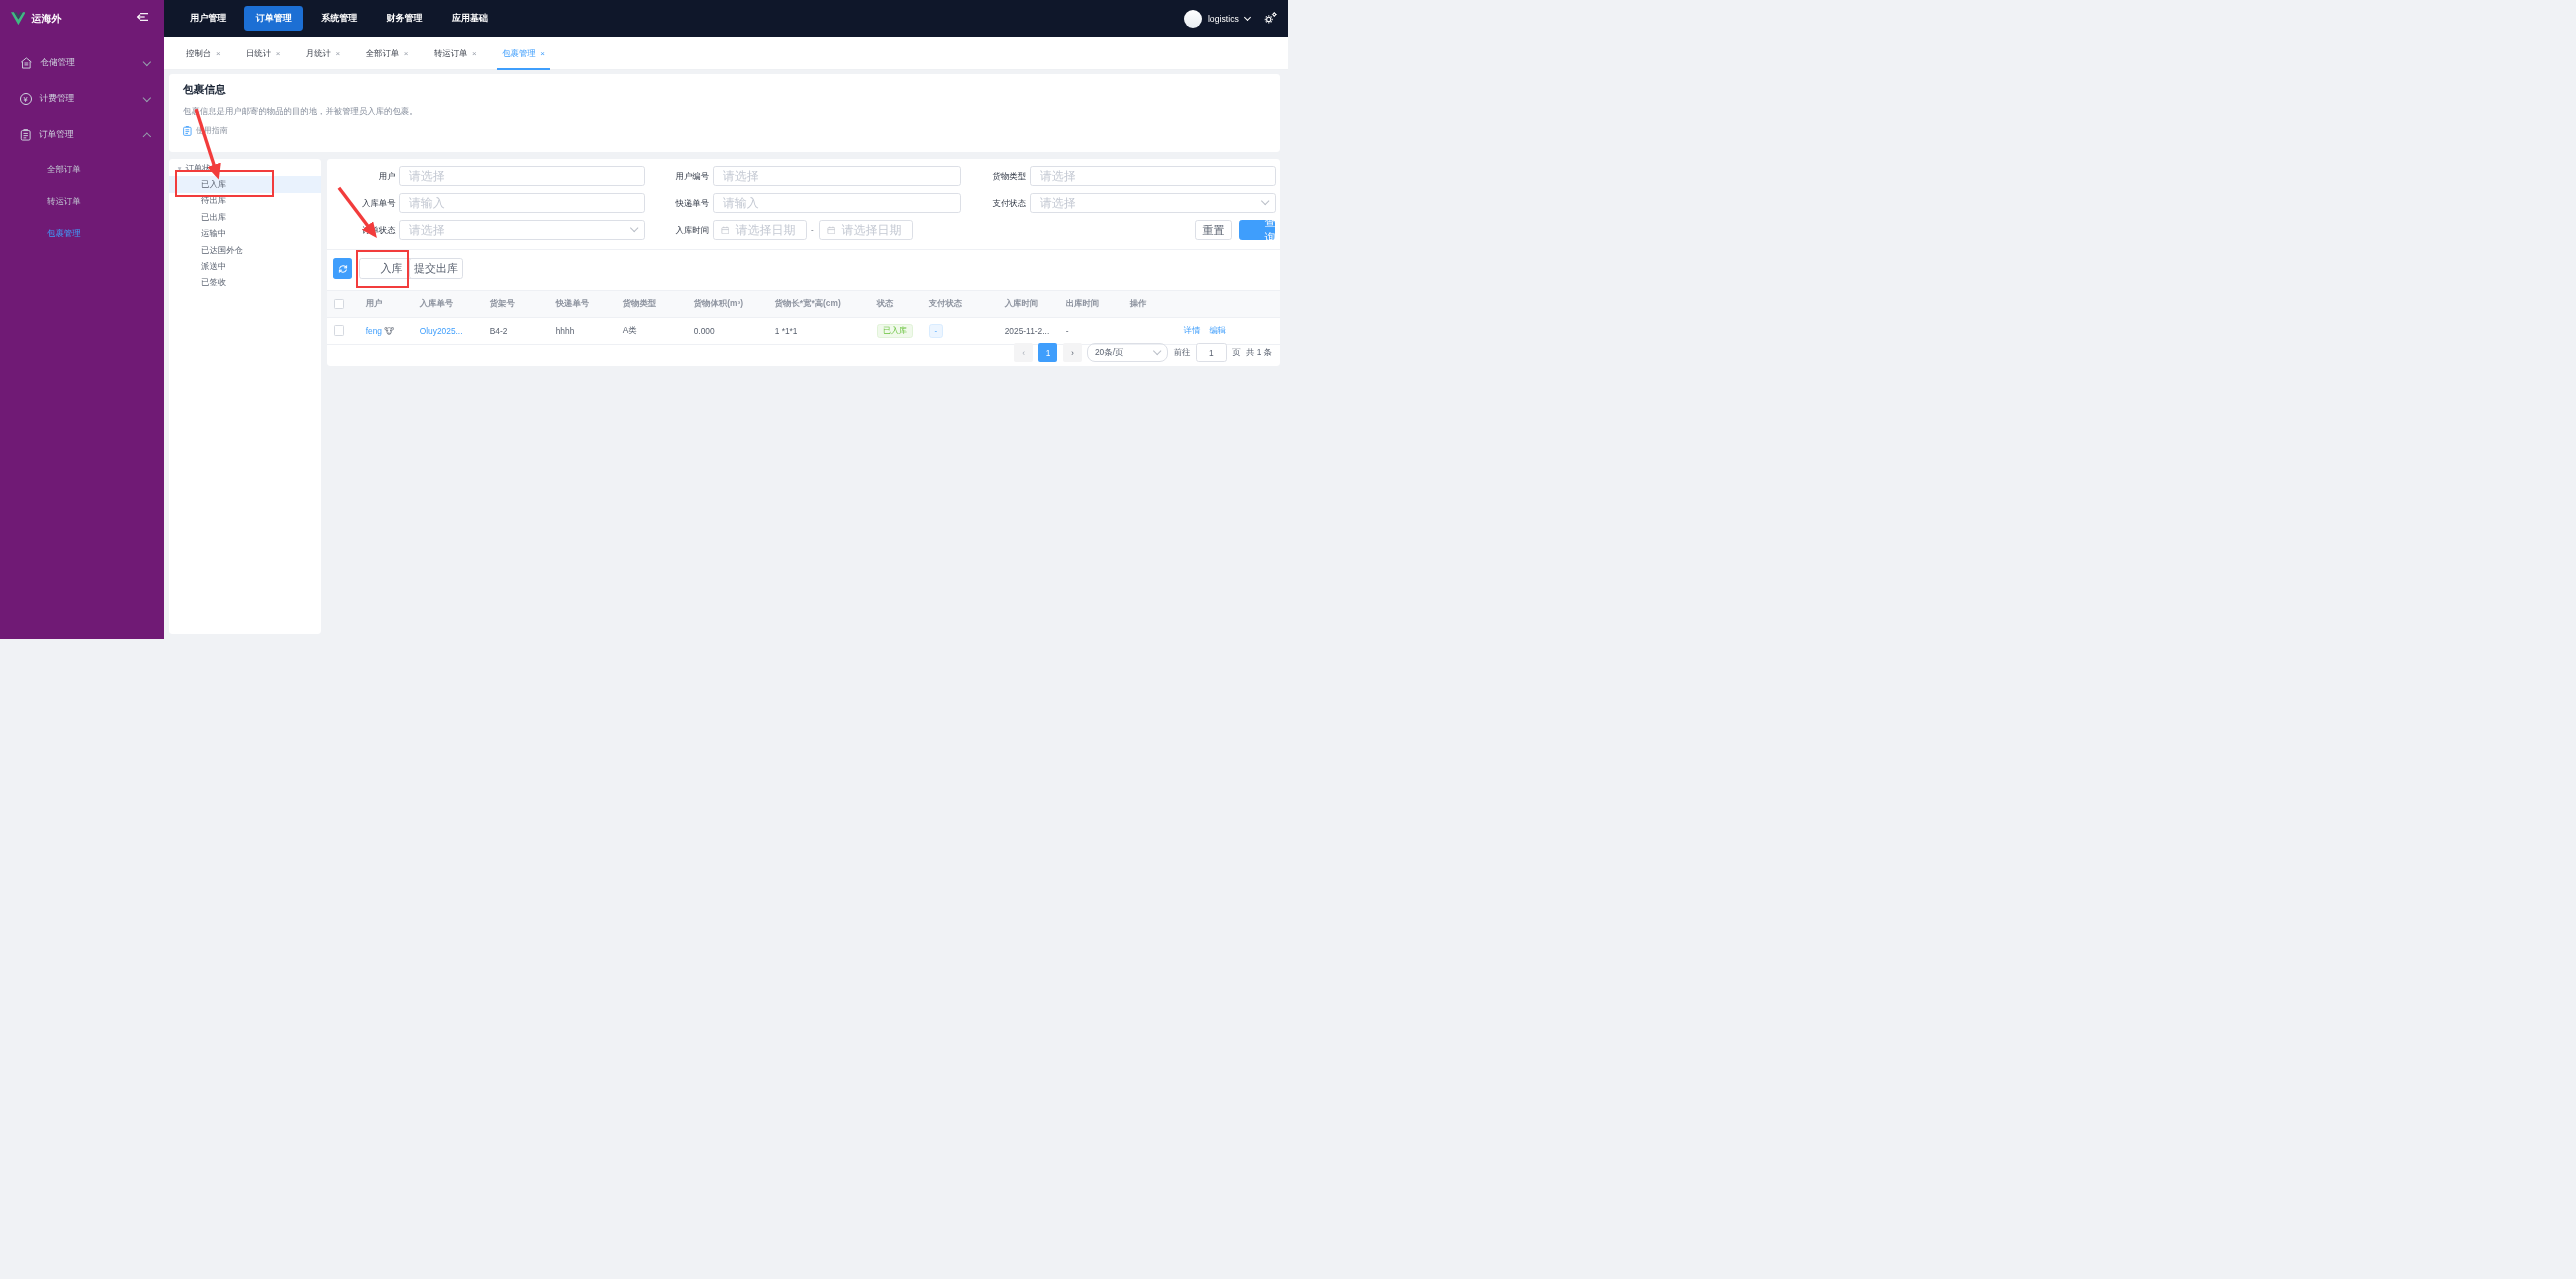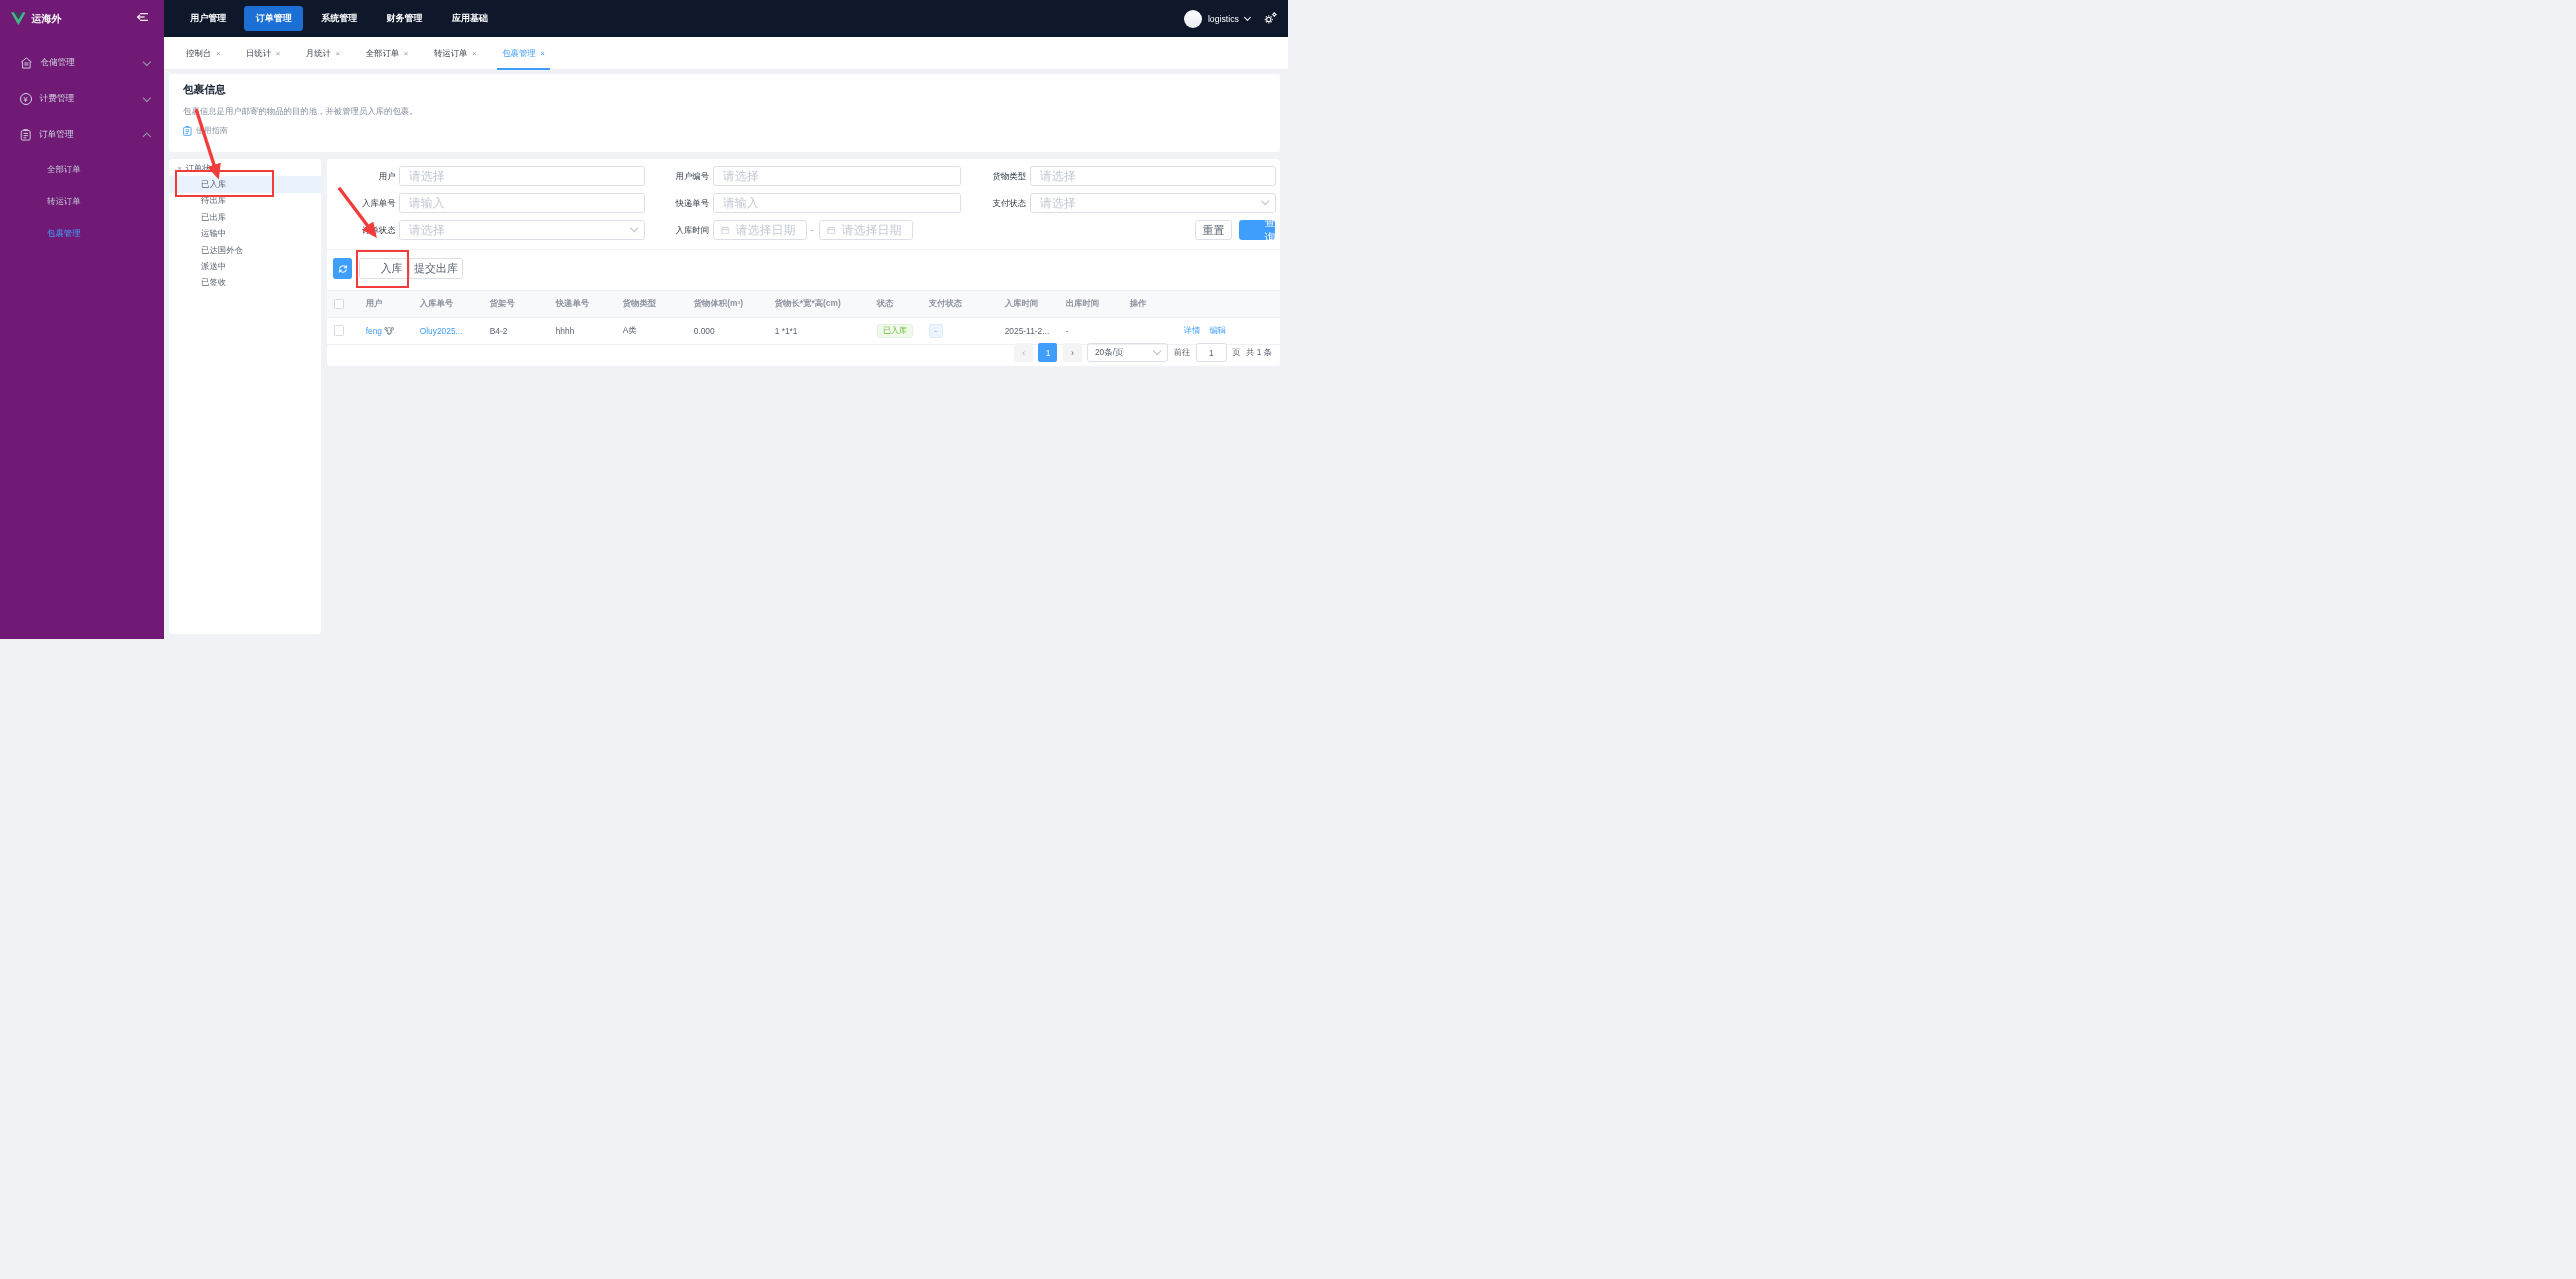--- a/index.html
+++ b/index.html
@@ -75,21 +75,21 @@
   .checkbox{display:inline-block;width:8.7px;height:8.7px;border:0.7px solid #d5d9e0;border-radius:1.3px;background:#fff;vertical-align:middle;cursor:pointer;}
   .link{color:#3f9efc;cursor:pointer;}
   .tag-green{display:inline-block;background:#f0f9eb;border:0.7px solid #e1f3d8;color:#67c23a;font-size:8px;padding:2px 5.4px;border-radius:2.7px;line-height:1;}
   .tag-blue{display:inline-block;background:#ecf5ff;border:0.7px solid #d9ecff;color:#3f9efc;font-size:8px;padding:2px 4.7px;border-radius:2.7px;line-height:1;}
   .cell-actions{text-align:center;padding-right:6.7px;}
   .cell-actions .link{margin:0 3.4px;}
   
   .pagination{position:absolute;right:8px;top:184px;height:19px;display:flex;align-items:center;gap:5.4px;font-size:8.4px;color:#5a6270;}
   .pg-btn{width:19px;height:19px;border-radius:2px;background:#f4f4f5;display:flex;align-items:center;justify-content:center;font-size:8.7px;color:#aab0ba;cursor:pointer;}
   .pg-page{width:19px;height:19px;border-radius:2px;background:#3f9efc;color:#fff;display:flex;align-items:center;justify-content:center;font-size:8.4px;cursor:pointer;}
-  .pg-size{width:81px;height:19px;border:0.7px solid #dcdfe6;border-radius:3px;display:flex;align-items:center;padding:0 6.7px;box-sizing:border-box;gap:0;cursor:pointer;}
+  .pg-size{width:81px;height:19px;border:0.7px solid #dcdfe6;border-radius:8px;display:flex;align-items:center;padding:0 6.7px;box-sizing:border-box;gap:0;cursor:pointer;}
   .pg-size span.sz{flex:1;color:#5a6270;font-size:8.4px;}
   .pg-goto-input{width:31px;height:19px;border:0.7px solid #dcdfe6;border-radius:2.7px;text-align:center;font-size:8.4px;color:#5a6270;outline:none;box-sizing:border-box;font-family:inherit;}
   
   .anno-box{position:absolute;border:2px solid #f23c3c;z-index:40;pointer-events:none;}
   #anno-box-1{left:175px;top:170px;width:95px;height:23px;}
   #anno-box-2{left:356px;top:250px;width:49px;height:34px;}
   #anno-arrows{position:absolute;left:0;top:0;width:1288px;height:639px;z-index:41;pointer-events:none;}
   svg{display:block;}
 </style>
 </head>

